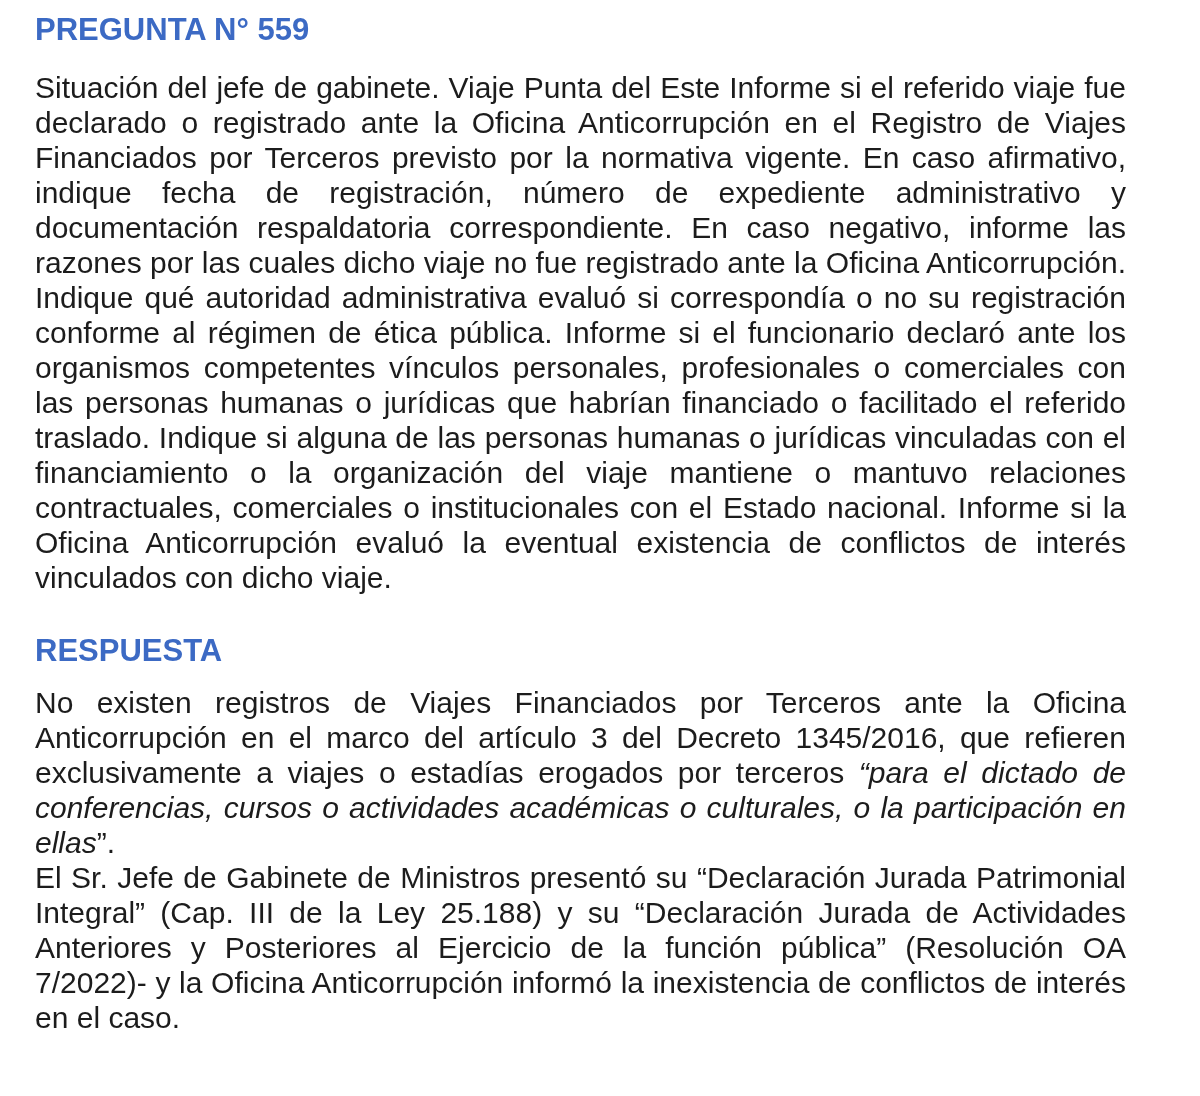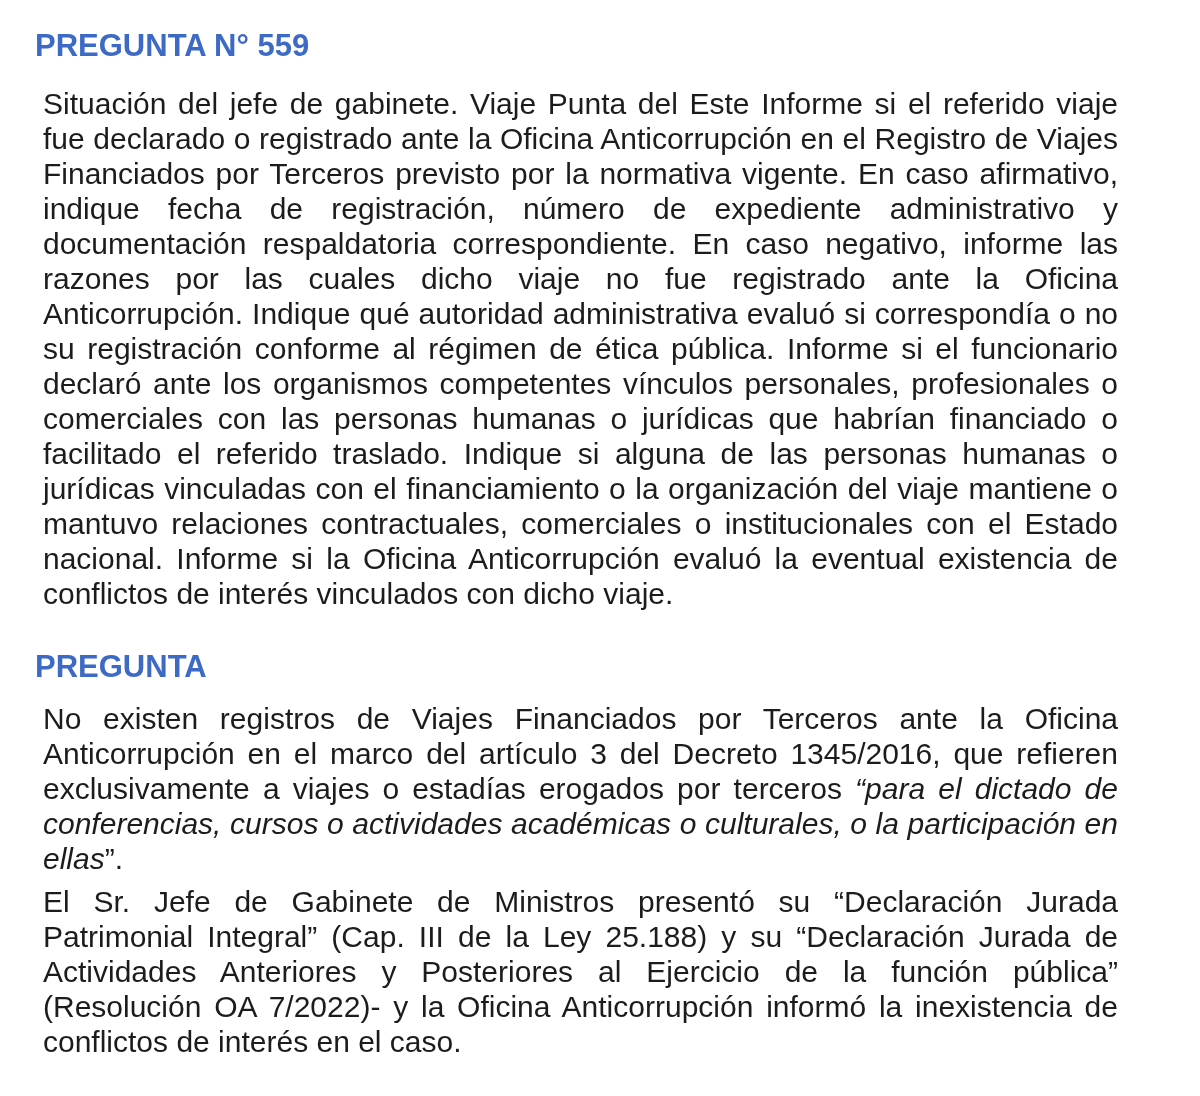--- a/index.html
+++ b/index.html
@@ -17,42 +17,42 @@
     font-size:30px;
     line-height:35px;
     color:var(--body-color);
     overflow:hidden;
   }
   .doc-heading{
     font-size:31px;
     line-height:32px;
     font-weight:bold;
     color:var(--heading-blue);
-    margin:16px 0 24px 0;
+    margin:0 0 24px 0;
   }
   .doc-heading.answer{
     margin:40px 0 18px 0;
   }
   .body-text{
-    margin:8px;
+    margin:0;
     text-align:justify;
     text-justify:inter-word;
   }
   .body-text em{
     font-style:italic;
   }
 </style>
 </head>
 <body>
 
 <div>
 
   <h1 class="doc-heading">PREGUNTA N° 559</h1>
 
   <p class="body-text">Situación del jefe de gabinete. Viaje Punta del Este Informe si el referido viaje fue declarado o registrado ante la Oficina Anticorrupción en el Registro de Viajes Financiados por Terceros previsto por la normativa vigente. En caso afirmativo, indique fecha de registración, número de expediente administrativo y documentación respaldatoria correspondiente. En caso negativo, informe las razones por las cuales dicho viaje no fue registrado ante la Oficina Anticorrupción. Indique qué autoridad administrativa evaluó si correspondía o no su registración conforme al régimen de ética pública. Informe si el funcionario declaró ante los organismos competentes vínculos personales, profesionales o comerciales con las personas humanas o jurídicas que habrían financiado o facilitado el referido traslado. Indique si alguna de las personas humanas o jurídicas vinculadas con el financiamiento o la organización del viaje mantiene o mantuvo relaciones contractuales, comerciales o institucionales con el Estado nacional. Informe si la Oficina Anticorrupción evaluó la eventual existencia de conflictos de interés vinculados con dicho viaje.</p>
 
-  <h2 class="doc-heading answer">PREGUNTA</h2>
+  <h2 class="doc-heading answer">RESPUESTA</h2>
 
   <p class="body-text"><span>No existen registros de Viajes Financiados por Terceros ante la Oficina Anticorrupción en el marco del artículo 3 del Decreto 1345/2016, que refieren exclusivamente a viajes o estadías erogados por terceros </span><em>“para el dictado de conferencias, cursos o actividades académicas o culturales, o la participación en ellas</em><span>”.</span></p>
 
   <p class="body-text">El Sr. Jefe de Gabinete de Ministros presentó su “Declaración Jurada Patrimonial Integral” (Cap. III de la Ley 25.188) y su “Declaración Jurada de Actividades Anteriores y Posteriores al Ejercicio de la función pública” (Resolución OA 7/2022)- y la Oficina Anticorrupción informó la inexistencia de conflictos de interés en el caso.</p>
 
 </div>
 
 </body></html>

